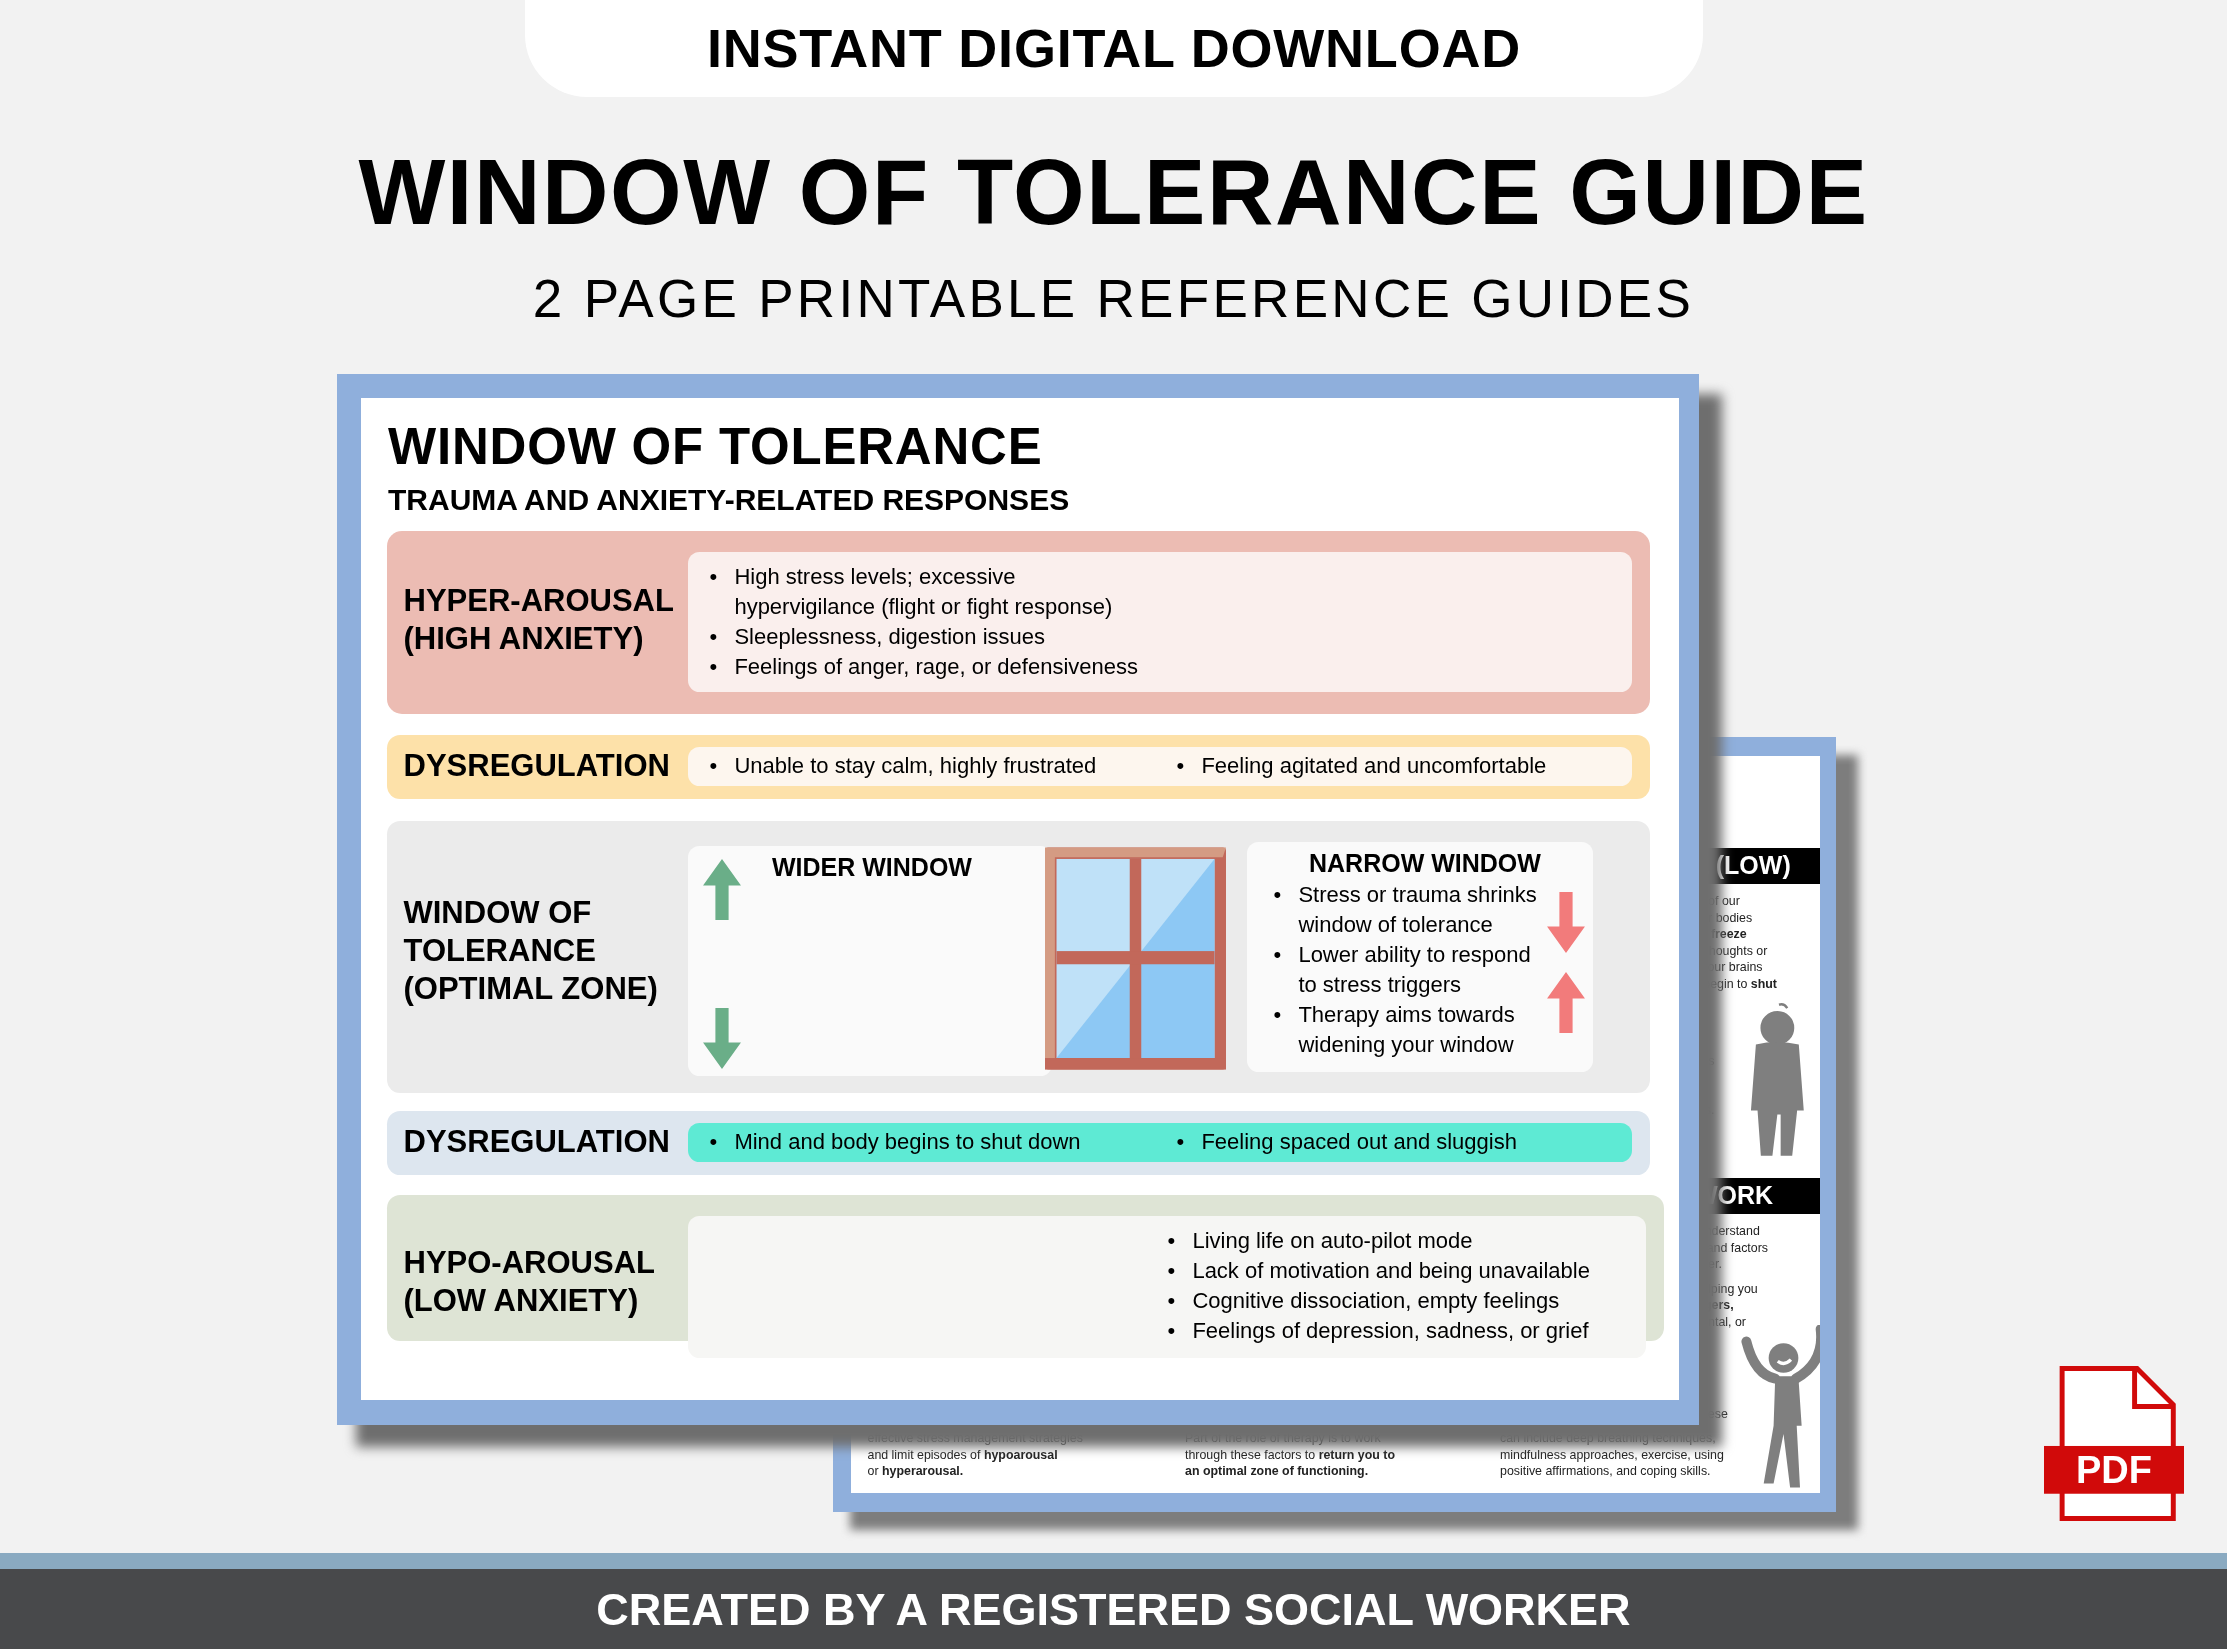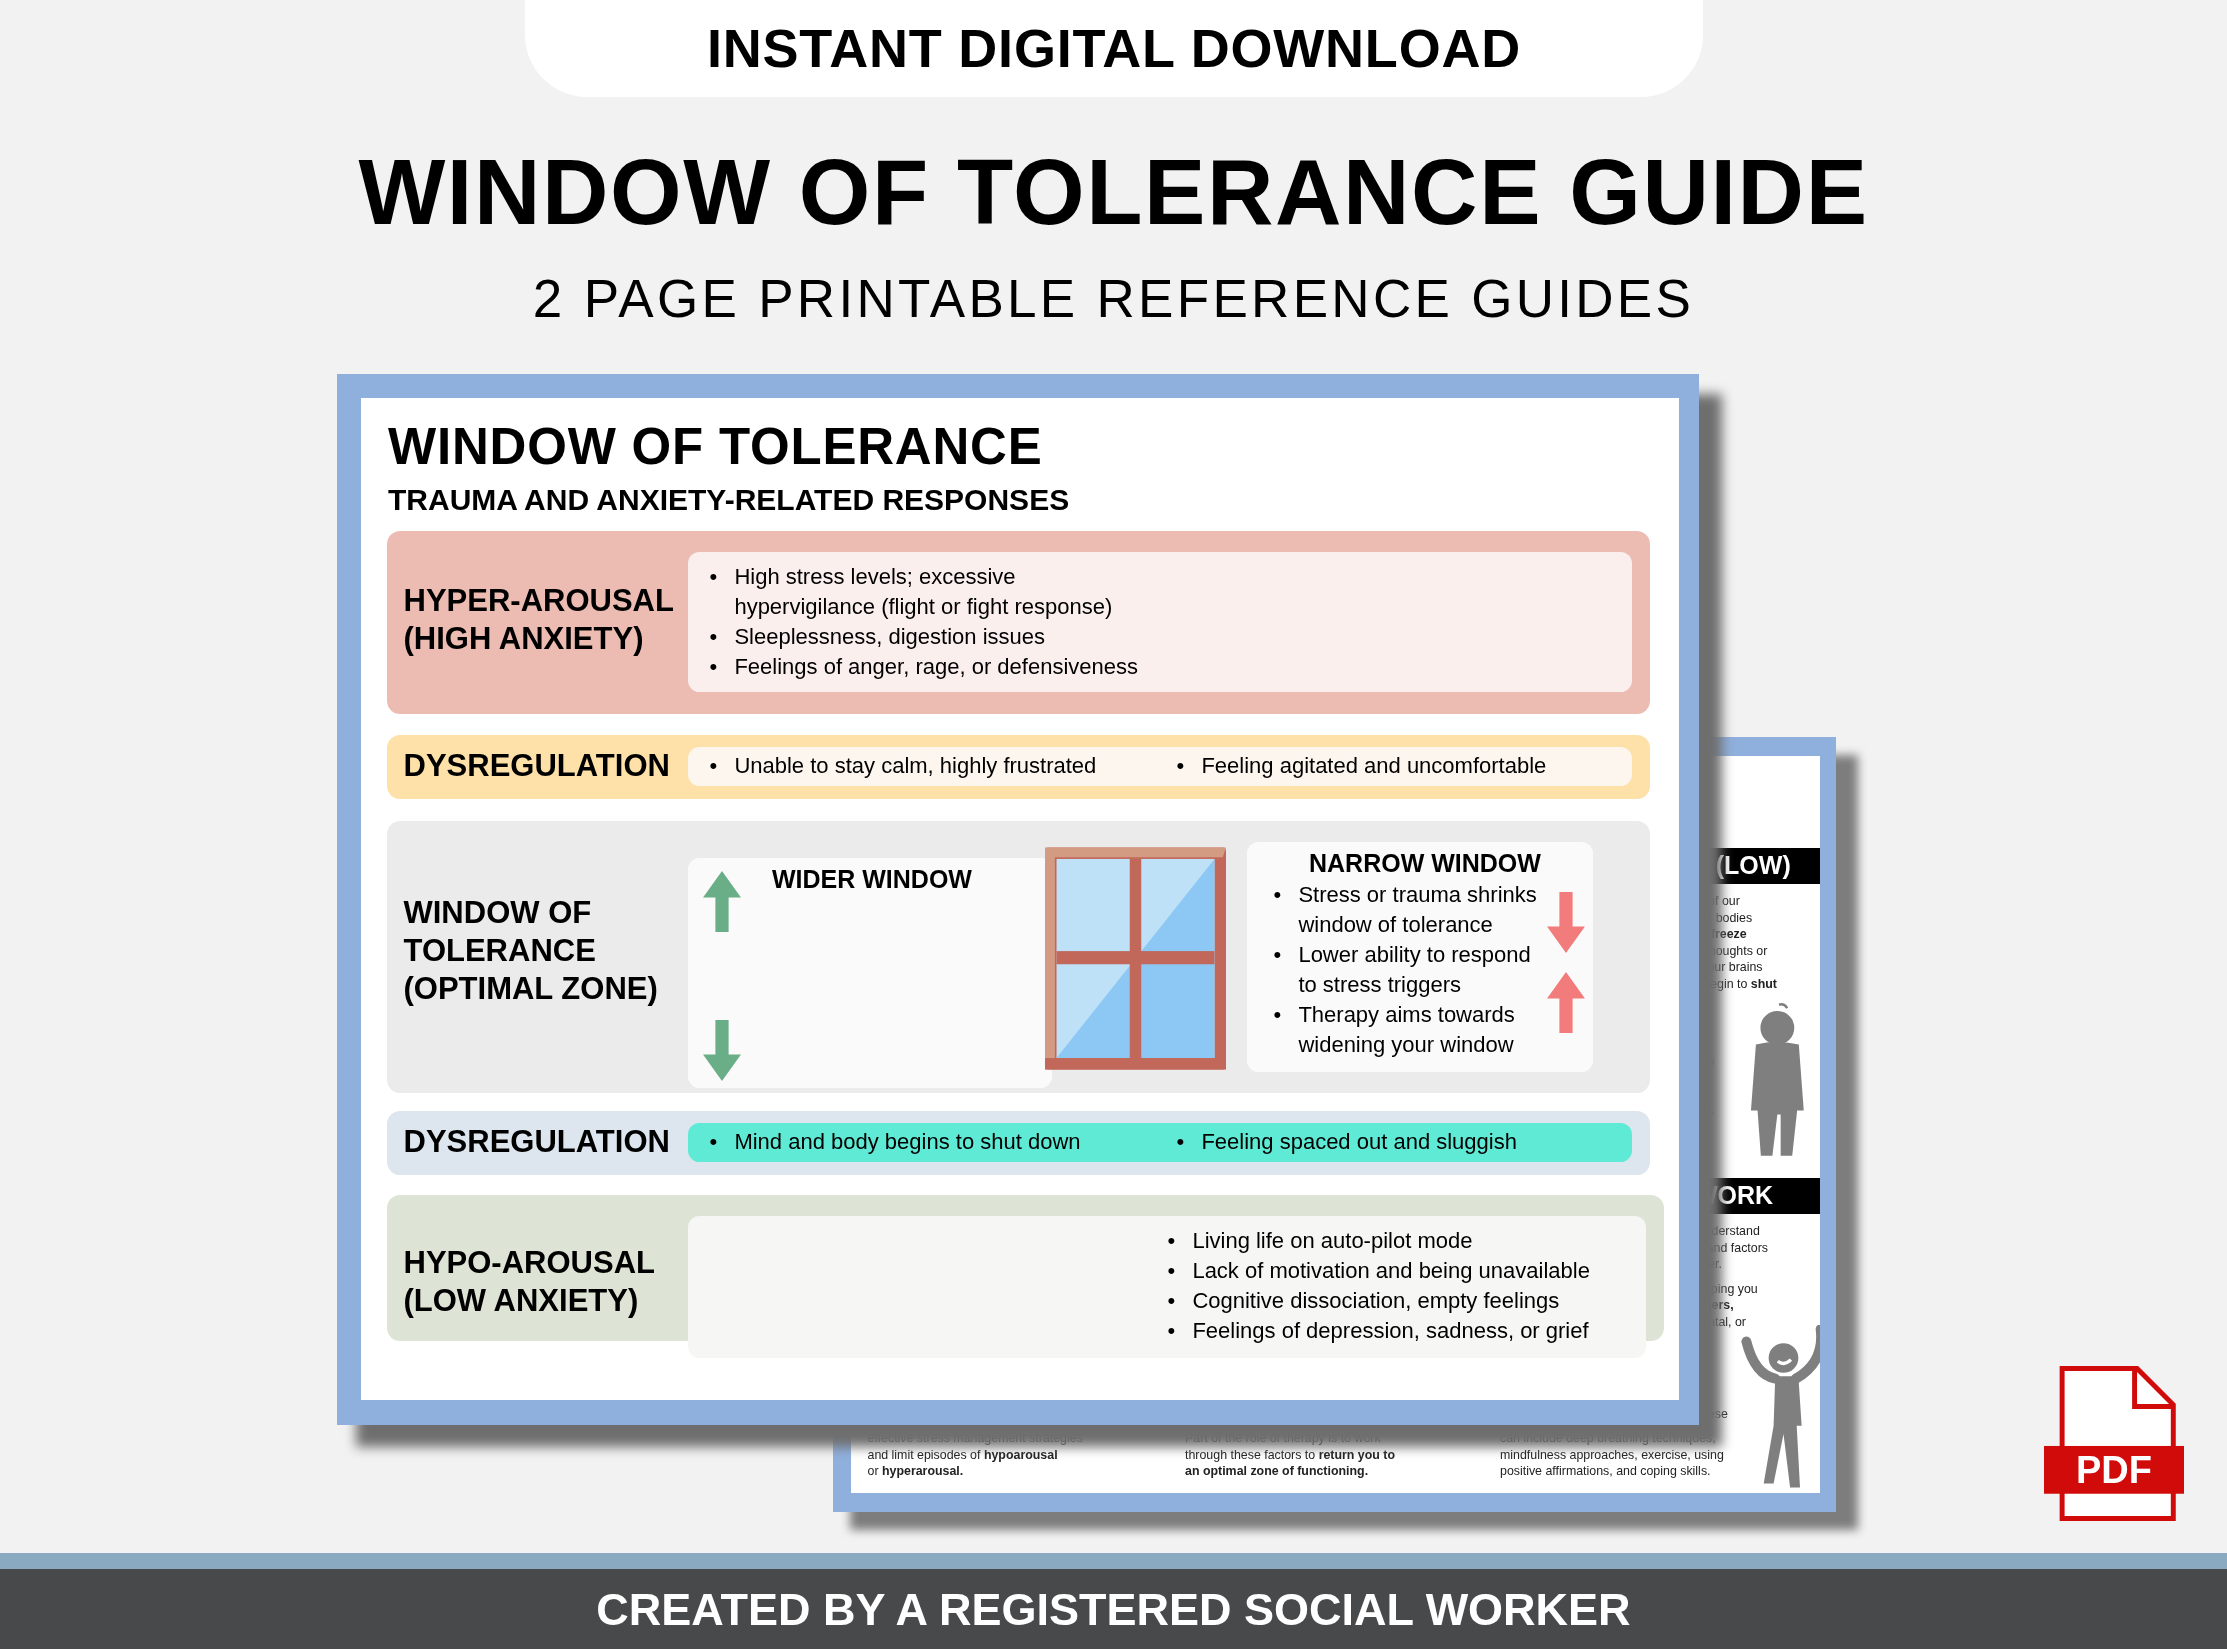--- a/index.html
+++ b/index.html
@@ -31,21 +31,21 @@
   #page-subtitle { left:388px; top:483px; font-weight:bold; font-size:30px; }
 
   .zone { position:absolute; left:387px; width:1263px; border-radius:13.2px; }
   .zone-label { position:absolute; left:16.5px; font-weight:bold; font-size:31px; line-height:38px; }
   .zone-inner { position:absolute; left:301px; right:18px; border-radius:11.5px; }
   .col { position:absolute; font-size:22px; line-height:30px; }
   .col ul { margin:0; padding:0 0 0 26.4px; list-style:none; }
   .col li { position:relative; }
   .col li::before { content:"•"; position:absolute; left:-25px; }
 
-  #hyper { top:531px; height:183px; background:#ecbcb3; }
+  #hyper { top:531px; height:183px; background:#ecbcb3;border-radius:15px; }
   #hyper .zone-inner { top:21.4px; height:140px; background:#faefed; }
   #dys1 { top:735px; height:64px; background:#fde1a9; }
   #dys1 .zone-inner { top:12.4px; height:39px; background:#fdf6ee; }
   #optimal { top:821px; height:272px; background:#ebebeb; }
   #dys2 { top:1111px; height:64px; background:#dde6ef; }
   #dys2 .zone-inner { top:12.4px; height:39px; background:#5eead4; }
   #hypo { top:1195px; height:146px; background:#dee4d5;padding-left:14px; }
   #hypo .zone-inner { top:21.4px; height:142px; background:#f6f6f4; }
 
   .card { position:absolute; background:#fafafa; border-radius:11.5px; }
@@ -173,21 +173,21 @@
   </div>
 </div>
 
 <div id="optimal" class="zone">
   <div class="zone-label" style="top:73px">
     <div>WINDOW OF</div>
     <div>TOLERANCE</div>
     <div>(OPTIMAL ZONE)</div>
   </div>
 
-  <div class="card" style="left:301px;top:37px;width:340px;height:230px;padding-left:24px;">
+  <div class="card" style="left:301px;top:25px;width:340px;height:230px;padding-left:24px;">
     <svg style="position:absolute;left:15px;top:13.2px" width="38" height="61" viewBox="0 0 46 74">
       <path d="M23 0 L46 32 L31 32 L31 74 L15 74 L15 32 L0 32 Z" fill="#6aae88"></path>
     </svg>
     <svg style="position:absolute;left:15px;top:162px" width="38" height="61" viewBox="0 0 46 74">
       <path d="M15 0 L31 0 L31 42 L46 42 L23 74 L0 42 L15 42 Z" fill="#6aae88"></path>
     </svg>
     <div class="card-title" style="left:84px;top:6.6px">WIDER WINDOW</div>
   </div>
 
   <svg style="position:absolute;left:658px;top:25.6px" width="181" height="223" viewBox="0 0 220 270">

